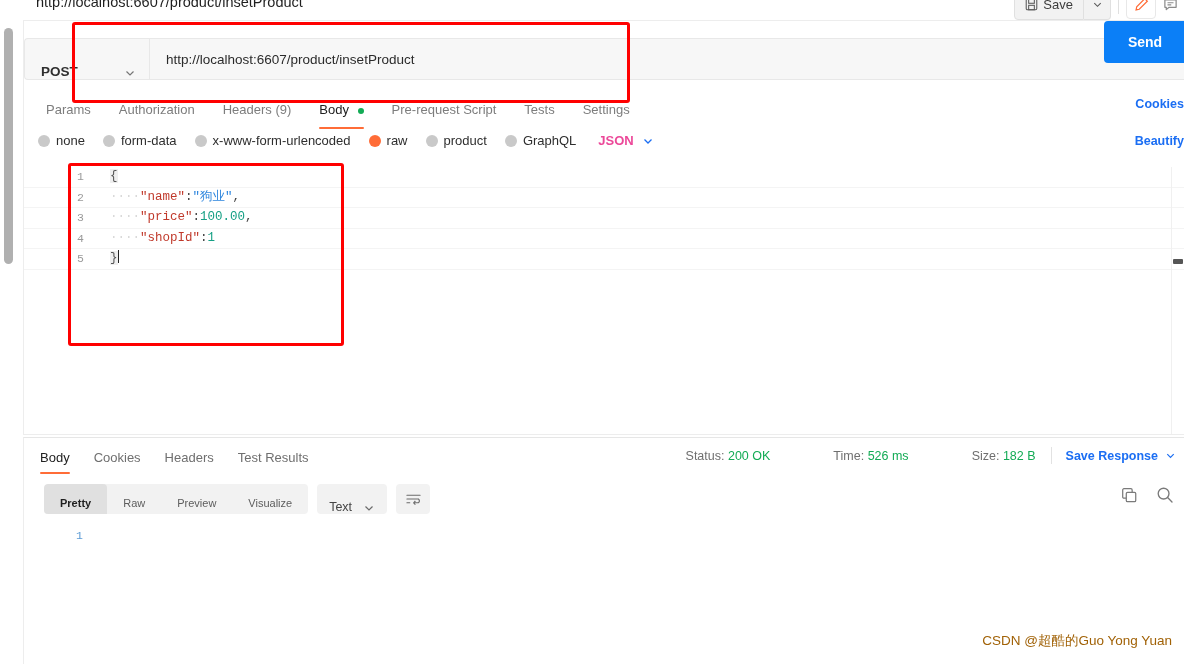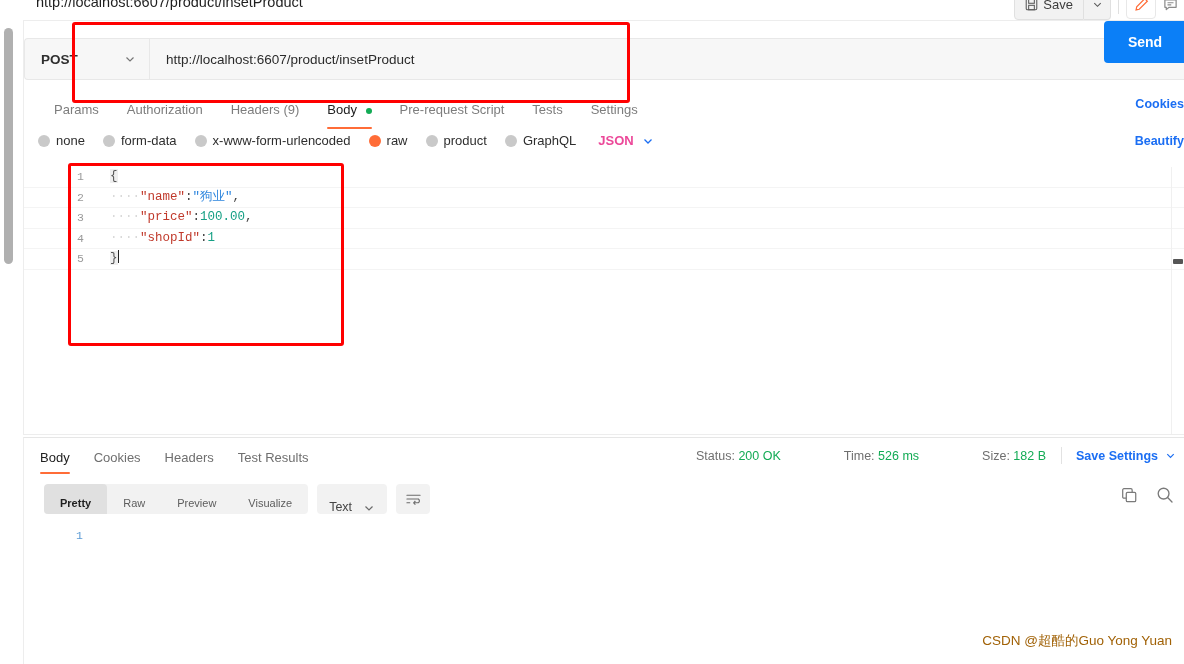--- a/index.html
+++ b/index.html
@@ -88,21 +88,21 @@
     width: 1161px; height: 42px;
     display: flex;
     align-items: stretch;
   }
   .method-box {
     width: 125px;
     background: #f7f7f7;
     border: 1px solid #e8e8e8;
     border-right: none;
     border-radius: 4px 0 0 4px;
-    display: flex; align-items: center;
+    display: flex; align-items: flex-end;
     justify-content: space-between;
     padding: 0 13px 0 16px;
     box-sizing: border-box;
     font-size: 13.5px;
     font-weight: bold;
     color: #2f2f2f;
   }
   .url-box {
     flex: 1;
     background: #f7f7f7;
@@ -126,21 +126,21 @@
     font-size: 14px;
     font-weight: bold;
     border-radius: 4px 0 0 4px;
     width: 82px;
     display: flex; align-items: center; justify-content: center;
   }
 
   
   .req-tabs {
     position: absolute;
-    left: 18px; top: 75px;
+    left: 10px; top: 75px;
     display: flex;
     align-items: center;
     gap: 0;
     font-size: 13px;
   }
   .req-tab {
     color: #7d7d7d;
     padding: 0 14px;
     height: 28px;
     line-height: 28px;
@@ -592,21 +592,21 @@
     <div class="meta-item">
       <span>Time:</span>
       <span class="meta-val">526 ms</span>
     </div>
     <div class="meta-item">
       <span>Size:</span>
       <span class="meta-val">182 B</span>
     </div>
     <div class="meta-divider"></div>
     <div class="save-resp">
-      <span>Save Settings</span>
+      <span>Save Response</span>
       <span>
         <svg width="11" height="11" viewBox="0 0 12 12">
             <path d="M2.5 4.5L6 8L9.5 4.5" fill="none" stroke="#1b6ef3" stroke-width="1.3"></path>
           </svg>
       </span>
     </div>
   </div>
 
   <div class="resp-toolbar">
     <div class="seg-group">

